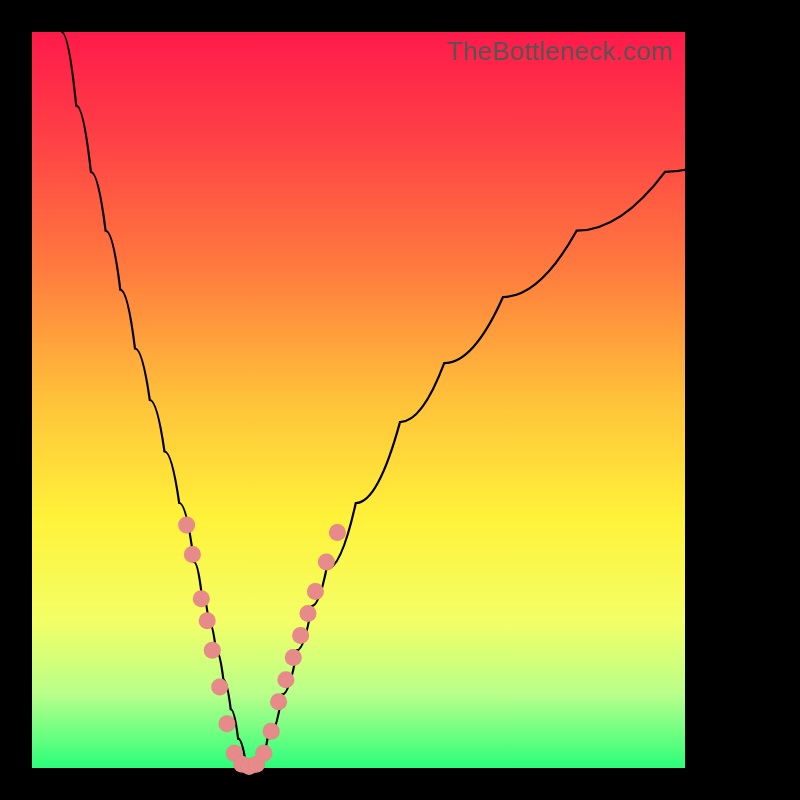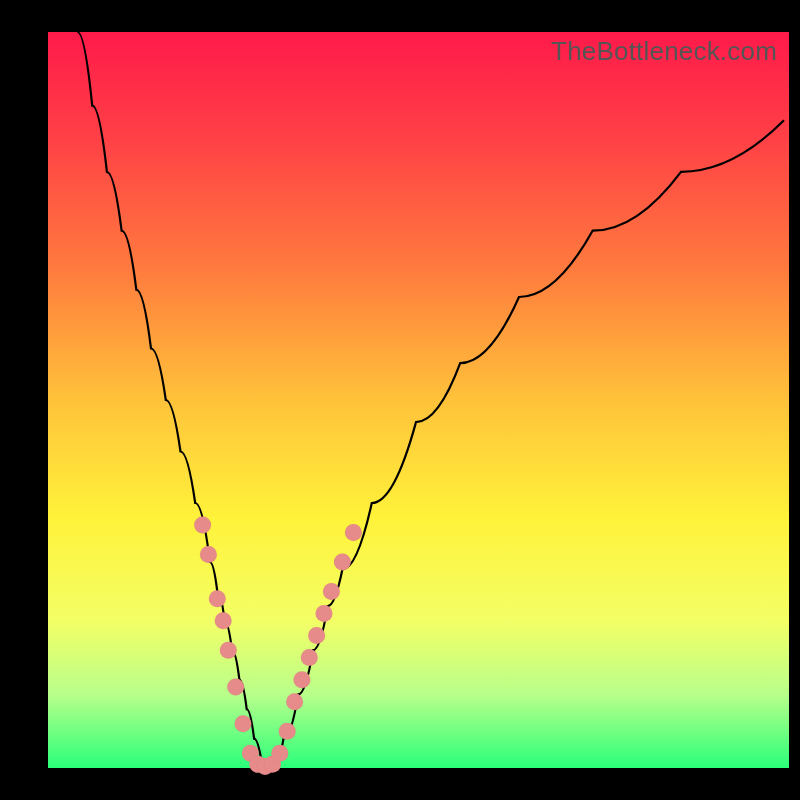--- a/index.html
+++ b/index.html
@@ -16,23 +16,22 @@
     left: 0;
     top: 0;
     width: 800px;
     height: 800px;
     background: #000;
   }
   .plot {
     position: absolute;
     left: 32px;
     top: 32px;
-    width: 741px;
+    width: 653px;
     height: 736px;
-    margin-left: 16px;
     
   }
   .watermark {
     position: absolute;
     top: 4px;
     right: 12px;
     font-size: 26px;
     font-weight: 400;
     color: #555;
     letter-spacing: 0.2px;

